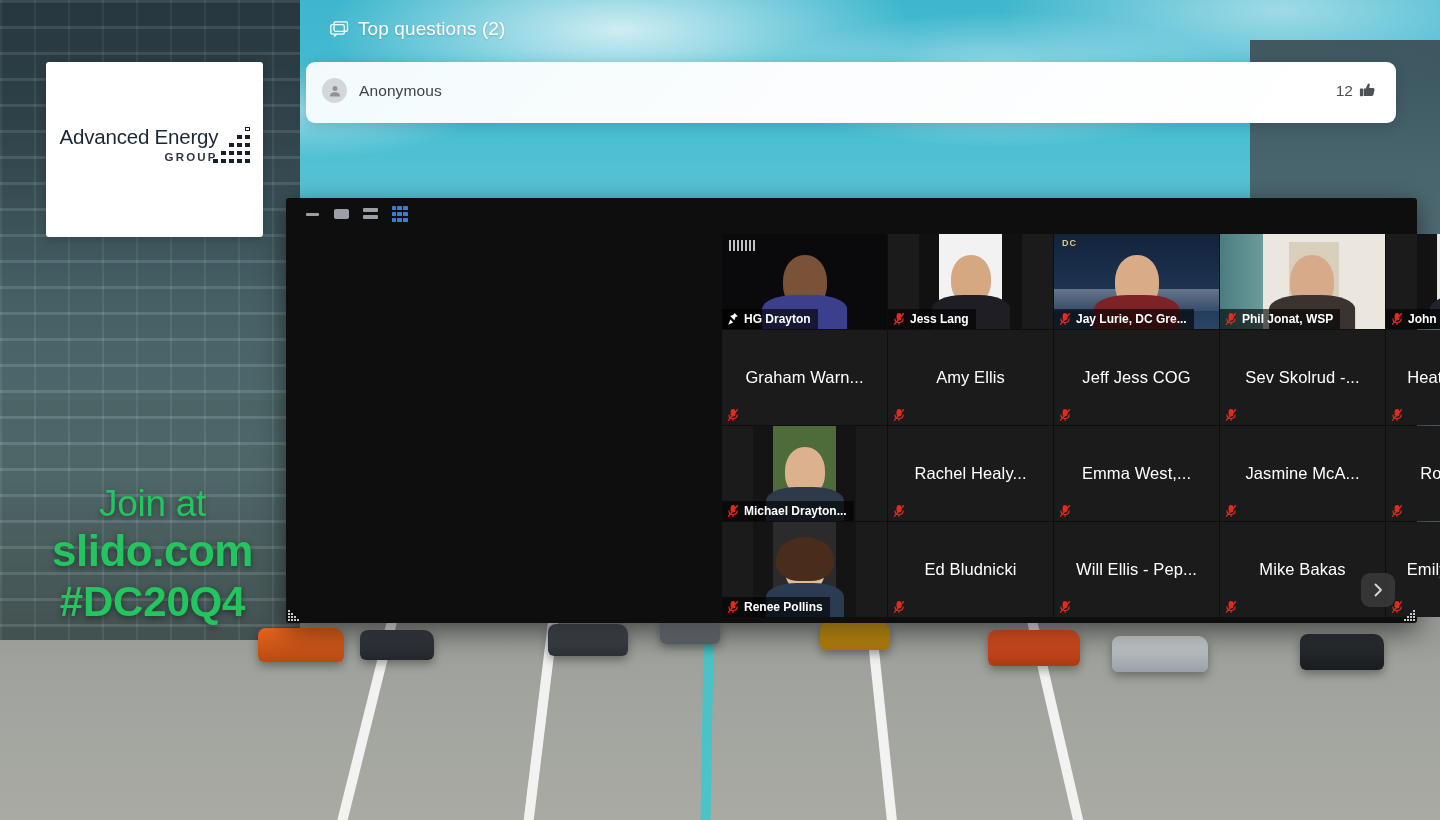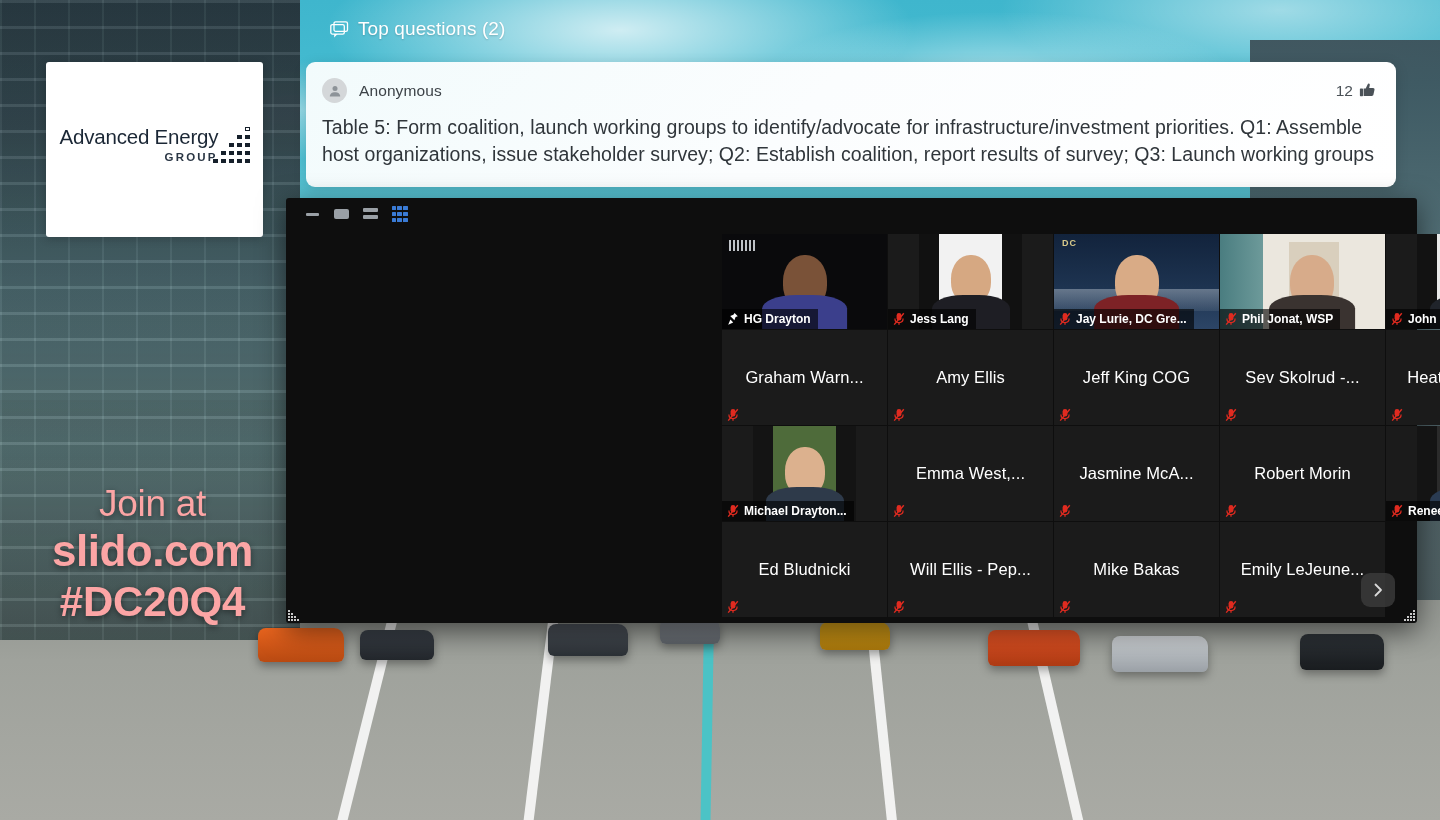--- a/index.html
+++ b/index.html
@@ -118,21 +118,21 @@
     font-size: 11.5px; color: #2a3644; letter-spacing: 2.2px; font-weight: bold;
   }
   .logo-dots { position: absolute; right: 0; top: 4px; width: 36px; height: 42px; }
   .logo-dots i {
     position: absolute; width: 4.6px; height: 4.6px; background: #16202b; display: block;
   }
   .logo-dots i.hollow { background: transparent; border: 1px solid #16202b; }
 
   .join-block {
     position: absolute; left: 10px; top: 485px; width: 285px;
-    text-align: center; color: #fca5a5;
+    text-align: center; color: #22c55e;
     text-shadow: 0 2px 6px rgba(0,0,0,.45);
   }
   .join-at { font-size: 37px; line-height: 1.05; letter-spacing: -.3px; }
   .join-url { font-size: 44px; font-weight: bold; line-height: 1.15; letter-spacing: -.5px; margin-top: 2px; }
   .join-tag { font-size: 42px; font-weight: bold; line-height: 1.15; letter-spacing: -.2px; margin-top: 2px; }
 
   
   .zoom-window {
     position: absolute; left: 286px; top: 198px; width: 1131px; height: 425px;
     background: #0e0e0e; border-radius: 3px;
@@ -274,21 +274,20 @@
     <span class="q-votes">
       <span>12</span>
       <span class="thumb">
         <svg width="17" height="16" viewBox="0 0 17 16">
           <path d="M4.6 6.6h2.1l1.9-4.2c.3-.7 1.1-1 1.7-.6.4.3.6.8.5 1.3L10.2 6h3.9c.9 0 1.6.8 1.4 1.7l-1.1 5.1c-.1.7-.8 1.2-1.5 1.2H4.6z" fill="#4a5157"></path>
           <rect x="0.9" y="6.4" width="3.1" height="7.8" rx="0.7" fill="#4a5157"></rect>
         </svg>
       </span>
     </span>
   </div>
-  <div class="q-body">Table 5: Form coalition, launch working groups to identify/advocate for infrastructure/investment priorities. Q1: Assemble host organizations, issue stakeholder survey; Q2: Establish coalition, report results of survey; Q3: Launch working groups</div>
 </div>
 
 <div class="zoom-window">
 
   <div class="zoom-toolbar">
     <span class="vbtn">
         <span class="ic-min"></span>
       </span>
     <span class="vbtn">
         <span class="ic-win"></span>
@@ -422,21 +421,21 @@
         <div class="tile-label bare">
           <svg class="mic-off" viewBox="0 0 12 14">
             <rect x="3.6" y="1" width="4.8" height="7.6" rx="2.4" fill="#e02b20"></rect>
             <path d="M1.9 6.6c0 2.4 1.8 4 4.1 4s4.1-1.6 4.1-4" fill="none" stroke="#e02b20" stroke-width="1.2"></path>
             <rect x="5.4" y="10.2" width="1.2" height="2.6" fill="#e02b20"></rect>
             <path d="M1.2 12.6 L10.8 1.2" stroke="#e02b20" stroke-width="1.4"></path>
           </svg>
         </div>
       </div>
       <div class="tile">
-        <div class="tile-name-center">Jeff King COG</div>
+        <div class="tile-name-center">Jeff Jess COG</div>
         <div class="tile-label bare">
           <svg class="mic-off" viewBox="0 0 12 14">
             <rect x="3.6" y="1" width="4.8" height="7.6" rx="2.4" fill="#e02b20"></rect>
             <path d="M1.9 6.6c0 2.4 1.8 4 4.1 4s4.1-1.6 4.1-4" fill="none" stroke="#e02b20" stroke-width="1.2"></path>
             <rect x="5.4" y="10.2" width="1.2" height="2.6" fill="#e02b20"></rect>
             <path d="M1.2 12.6 L10.8 1.2" stroke="#e02b20" stroke-width="1.4"></path>
           </svg>
         </div>
       </div>
       <div class="tile">
@@ -470,20 +469,31 @@
           </div>
         </div>
         <div class="tile-label">
           <svg class="mic-off" viewBox="0 0 12 14">
             <rect x="3.6" y="1" width="4.8" height="7.6" rx="2.4" fill="#e02b20"></rect>
             <path d="M1.9 6.6c0 2.4 1.8 4 4.1 4s4.1-1.6 4.1-4" fill="none" stroke="#e02b20" stroke-width="1.2"></path>
             <rect x="5.4" y="10.2" width="1.2" height="2.6" fill="#e02b20"></rect>
             <path d="M1.2 12.6 L10.8 1.2" stroke="#e02b20" stroke-width="1.4"></path>
           </svg>
           <span class="lbl-txt">Michael Drayton...</span>
+        </div>
+      </div>
+      <div class="tile">
+        <div class="tile-name-center">Rachel Healy...</div>
+        <div class="tile-label bare">
+          <svg class="mic-off" viewBox="0 0 12 14">
+            <rect x="3.6" y="1" width="4.8" height="7.6" rx="2.4" fill="#e02b20"></rect>
+            <path d="M1.9 6.6c0 2.4 1.8 4 4.1 4s4.1-1.6 4.1-4" fill="none" stroke="#e02b20" stroke-width="1.2"></path>
+            <rect x="5.4" y="10.2" width="1.2" height="2.6" fill="#e02b20"></rect>
+            <path d="M1.2 12.6 L10.8 1.2" stroke="#e02b20" stroke-width="1.4"></path>
+          </svg>
         </div>
       </div>
       <div class="tile">
         <div class="tile-name-center">Emma West,...</div>
         <div class="tile-label bare">
           <svg class="mic-off" viewBox="0 0 12 14">
             <rect x="3.6" y="1" width="4.8" height="7.6" rx="2.4" fill="#e02b20"></rect>
             <path d="M1.9 6.6c0 2.4 1.8 4 4.1 4s4.1-1.6 4.1-4" fill="none" stroke="#e02b20" stroke-width="1.2"></path>
             <rect x="5.4" y="10.2" width="1.2" height="2.6" fill="#e02b20"></rect>
             <path d="M1.2 12.6 L10.8 1.2" stroke="#e02b20" stroke-width="1.4"></path>

